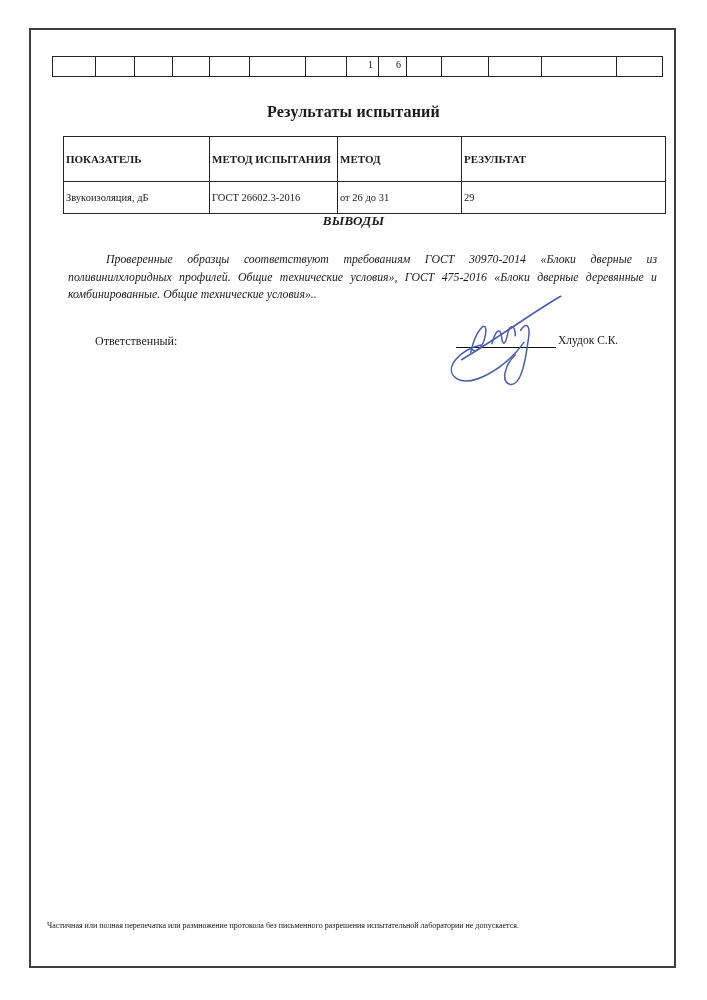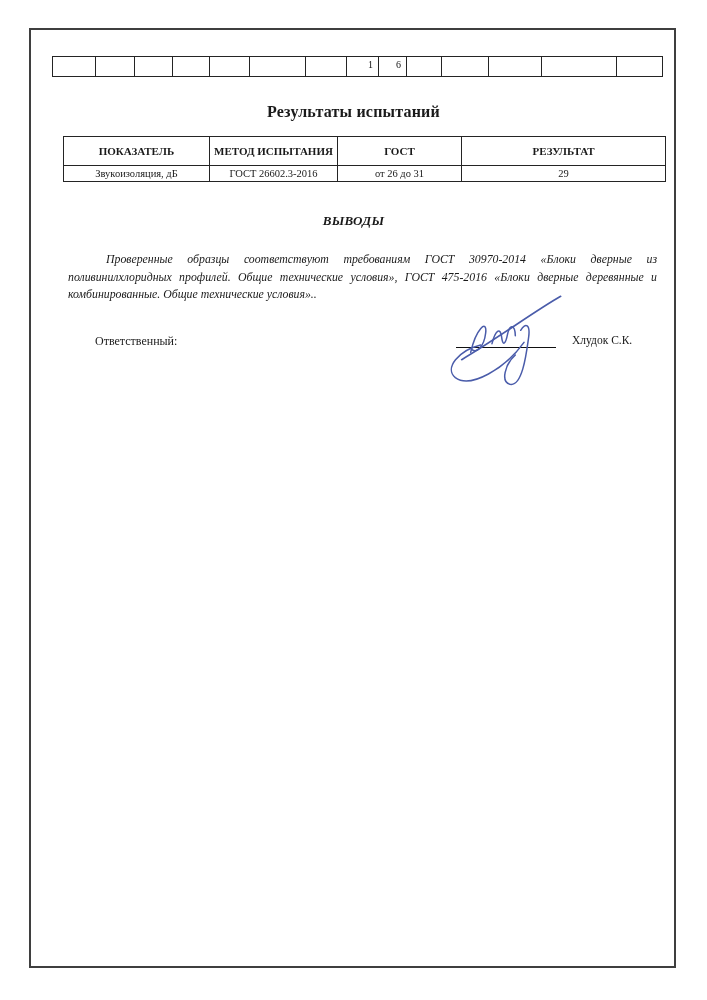--- a/index.html
+++ b/index.html
@@ -11,34 +11,34 @@
   .strip{position:absolute;left:52px;top:56px;height:19px;display:flex;
          border:1.5px solid #242424;box-sizing:content-box;background:#fff;}
   .strip-cell{box-sizing:border-box;border-right:1.5px solid #242424;height:100%;
               font-size:10px;line-height:16px;text-align:right;padding-right:5px;color:#111;}
   .strip-cell:last-child{border-right:none;}
   
   .title{position:absolute;left:29px;top:103px;width:649px;text-align:center;
          font-weight:bold;font-size:16px;letter-spacing:.2px;}
   
   .rtable{position:absolute;left:63px;top:136px;border-collapse:collapse;table-layout:fixed;}
-  .rtable th,.rtable td{border:1.5px solid #242424;padding:0 2px;text-align:center;vertical-align:middle;}
+  .rtable th,.rtable td{border:1.5px solid #242424;padding:8px 2px;text-align:left;vertical-align:middle;}
   .rtable th{font-size:11px;font-weight:bold;line-height:13px;height:28px;}
   .rtable td{font-size:10.5px;line-height:13px;height:15px;}
   .c1{width:141px;} .c2{width:123px;} .c3{width:119px;} .c4{width:199px;}
   
   .concl-h{position:absolute;left:29px;top:213px;width:649px;text-align:center;
            font-weight:bold;font-style:italic;font-size:13px;letter-spacing:.3px;}
   .concl-p{position:absolute;left:68px;top:251px;width:589px;margin:0;
            font-style:italic;font-size:11.8px;line-height:17.5px;
            text-align:justify;text-indent:38px;}
   
   .resp-label{position:absolute;left:47px;top:334px;font-size:12px;margin-left:48px;}
   .sig-line{position:absolute;left:456px;top:347px;width:100px;border-bottom:1.5px solid #111;}
-  .resp-name{position:absolute;left:572px;top:334px;font-size:11.5px;}
+  .resp-name{position:absolute;left:558px;top:334px;font-size:11.5px;}
   .sig-svg{position:absolute;left:430px;top:293px;width:230px;height:100px;}
   
   .footer{position:absolute;left:47px;top:920px;width:612px;font-size:8px;line-height:11px;color:#111;}
   .footer div{white-space:nowrap;}
 </style>
 </head>
 <body>
 
 <div class="page">
   <div class="frame"></div>
@@ -60,21 +60,21 @@
     <div class="strip-cell" style="width:45px"></div>
   </div>
 
   <div class="title">Результаты испытаний</div>
 
   <table class="rtable">
     <thead>
       <tr>
         <th class="c1">ПОКАЗАТЕЛЬ</th>
         <th class="c2">МЕТОД ИСПЫТАНИЯ</th>
-        <th class="c3">ГОСТ</th>
+        <th class="c3">МЕТОД</th>
         <th class="c4">РЕЗУЛЬТАТ</th>
       </tr>
     </thead>
     <tbody>
       <tr>
         <td>Звукоизоляция, дБ</td>
         <td>ГОСТ 26602.3-2016</td>
         <td>от 26 до 31</td>
         <td>29</td>
       </tr>
@@ -90,14 +90,15 @@
 
   <svg class="sig-svg" viewBox="0 0 690 300" fill="none">
     <path stroke-width="5" stroke-linecap="round" stroke-linejoin="round" d="M 95 200 C 200 138, 318 52, 392 10" stroke="#4a5caa"></path>
     <path stroke-width="4.5" stroke-linecap="round" stroke-linejoin="round" d="M 122 178 C 138 108, 172 76, 167 120 C 162 162, 138 184, 124 168" stroke="#4a5caa"></path>
     <path stroke-width="4.5" stroke-linecap="round" stroke-linejoin="round" d="M 186 152 C 196 112, 211 100, 215 133 C 218 158, 226 158, 233 122 C 239 92, 255 95, 256 128" stroke="#4a5caa"></path>
     <path stroke-width="4.5" stroke-linecap="round" stroke-linejoin="round" d="M 272 112 C 287 86, 301 96, 296 132 C 290 175, 278 282, 240 274 C 212 267, 224 214, 256 186" stroke="#4a5caa"></path>
     <path stroke-width="4.5" stroke-linecap="round" stroke-linejoin="round" d="M 282 148 C 226 226, 122 288, 76 254 C 42 226, 86 172, 152 156" stroke="#4a5caa"></path>
   </svg>
 
   <div class="footer">
+    <div>Частичная или полная перепечатка или размножение протокола без письменного разрешения испытательной лаборатории не допускается.</div>
   </div>
 </div>
 
 </body></html>

